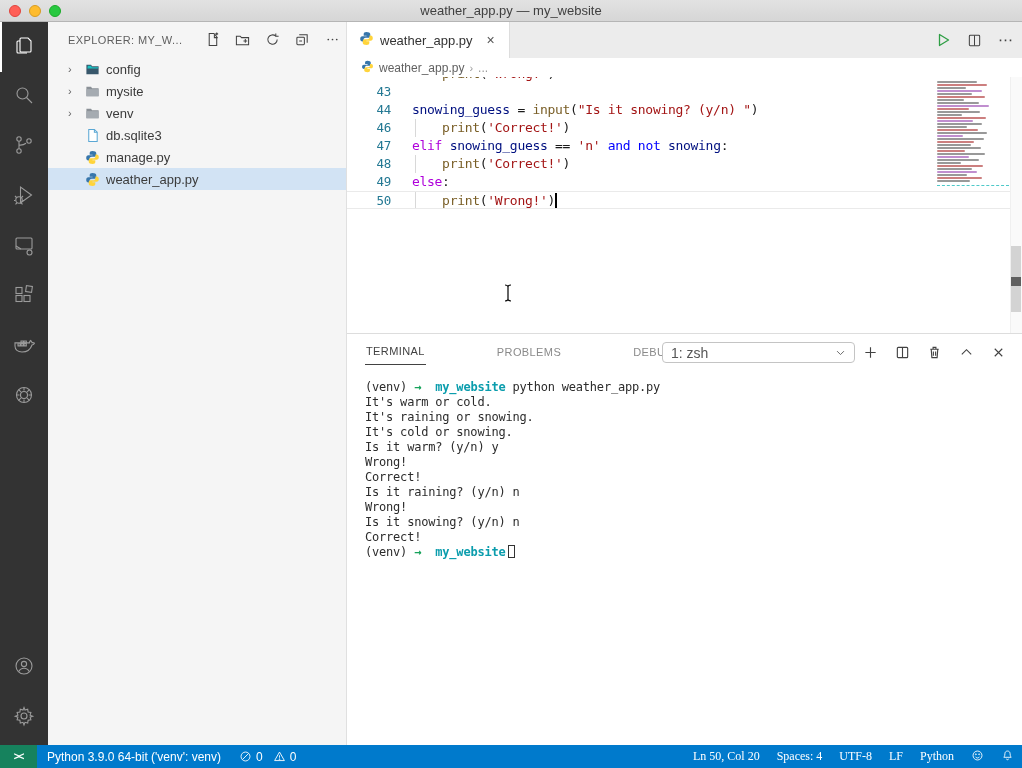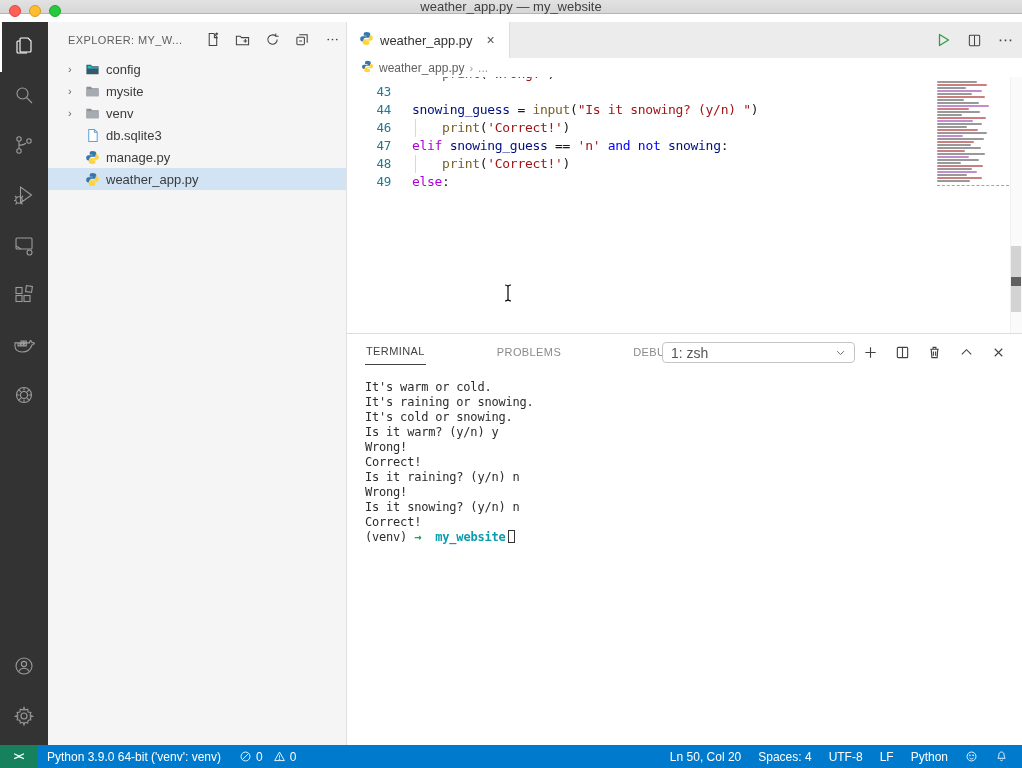--- a/index.html
+++ b/index.html
@@ -1,20 +1,20 @@
 <!DOCTYPE html>
 <html><head>
 <meta charset="utf-8">
 <style>
   * { box-sizing: border-box; margin: 0; padding: 0; }
   html,body { width:1022px; height:768px; overflow:hidden; }
   body { font-family:"Liberation Sans", sans-serif; background:#fff; position:relative; }
 
   
-  .titlebar { position:absolute; top:0; left:0; width:1022px; height:14px;
+  .titlebar { position:absolute; top:0; left:0; width:1022px; height:22px;
     background:linear-gradient(#e2e2e2,#d6d6d6); border-bottom:1px solid #b5b5b5;
     display:flex; align-items:center; justify-content:center; }
   .traffic { position:absolute; left:9px; top:5px; display:flex; gap:8px; }
   .tl { width:12px; height:12px; border-radius:50%; }
   .tl.red{ background:#ff5f57; border:1px solid #e0443e;}
   .tl.yellow{ background:#febc2e; border:1px solid #d89c22;}
   .tl.green{ background:#28c840; border:1px solid #1aab29;}
   .win-title { font-size:13px; color:#404040; }
 
   
@@ -96,21 +96,21 @@
   .tline { height:15px; line-height:15px; white-space:pre; }
   .tt-p{color:#2c2c2c;} .tt-g{color:#17a35b;font-weight:bold;} .tt-c{color:#0b9dad;font-weight:bold;}
   .term-cursor { display:inline-block; width:7px; height:13px; border:1px solid #333; vertical-align:-2px; margin-left:2px;}
 
   
   .statusbar { position:absolute; left:0; bottom:0; width:1022px; height:23px; background:#007acc;
     display:flex; align-items:center; color:#fff; font-size:12px; }
   .remote { width:37px; height:23px; background:#16825d; display:flex; align-items:center; justify-content:center;
     font-size:10px; font-weight:bold; cursor:pointer; letter-spacing:-1px; }
   .sb-left { display:flex; align-items:flex-end; gap:18px; margin-left:10px; }
-  .sb-right { margin-left:auto; display:flex; align-items:center; gap:17px; padding-right:14px; }
+  .sb-right { margin-left:auto; display:flex; align-items:flex-start; gap:17px; padding-right:8px;font-family:Liberation Serif, serif; }
   .sb-item { display:flex; align-items:center; gap:4px; cursor:pointer; white-space:nowrap; }
   .sb-item svg { width:13px; height:13px; stroke:#fff; fill:none; stroke-width:1.1; }
   .problems { display:flex; align-items:center; gap:4px; }
 </style>
 </head>
 <body>
 
 <div class="titlebar">
   <div class="traffic">
     <span class="tl red"></span>
@@ -340,20 +340,21 @@
     <div class="clipped-line code-lines" id="clipped-line">
         <div class="line"><span class="ln"></span><span class="code"><span class="tk-d">    </span><span class="tk-f">print</span><span class="tk-d">(</span><span class="tk-s">'Wrong!'</span><span class="tk-d">)</span></span></div>
       </div>
     <div class="code-lines" id="code-lines">
         <div class="line"><span class="ln">43</span><span class="code"></span></div>
         <div class="line"><span class="ln">44</span><span class="code"><span class="tk-v">snowing_guess</span><span class="tk-d"> = </span><span class="tk-f">input</span><span class="tk-d">(</span><span class="tk-s">"Is it snowing? (y/n) "</span><span class="tk-d">)</span></span></div>
         <div class="line indent"><span class="ln">46</span><span class="code"><span class="tk-d">    </span><span class="tk-f">print</span><span class="tk-d">(</span><span class="tk-s">'Correct!'</span><span class="tk-d">)</span></span></div>
         <div class="line"><span class="ln">47</span><span class="code"><span class="tk-k">elif</span><span class="tk-d"> </span><span class="tk-v">snowing_guess</span><span class="tk-d"> == </span><span class="tk-s">'n'</span><span class="tk-d"> </span><span class="tk-b">and</span><span class="tk-d"> </span><span class="tk-b">not</span><span class="tk-d"> </span><span class="tk-v">snowing</span><span class="tk-d">:</span></span></div>
         <div class="line indent"><span class="ln">48</span><span class="code"><span class="tk-d">    </span><span class="tk-f">print</span><span class="tk-d">(</span><span class="tk-s">'Correct!'</span><span class="tk-d">)</span></span></div>
         <div class="line"><span class="ln">49</span><span class="code"><span class="tk-k">else</span><span class="tk-d">:</span></span></div>
+        <div class="line indent active"><span class="ln">50</span><span class="code"><span class="tk-d">    </span><span class="tk-f">print</span><span class="tk-d">(</span><span class="tk-s">'Wrong!'</span><span class="tk-d">)</span><span class="caret"></span></span></div>
       </div>
 
     <div class="minimap" id="minimap">
       <div class="mm-cursorline"></div>
     <div class="mm-row" style="width: 55%; background: rgba(70, 70, 70, 0.55);"></div>
         <div class="mm-row" style="width: 70%; background: rgba(163, 21, 21, 0.55);"></div>
         <div class="mm-row" style="width: 40%; background: rgba(70, 70, 70, 0.55);"></div>
         <div class="mm-row" style="width: 62%; background: rgba(130, 30, 160, 0.5);"></div>
         <div class="mm-row" style="width: 48%; background: rgba(70, 70, 70, 0.55);"></div>
         <div class="mm-row" style="width: 66%; background: rgba(163, 21, 21, 0.55);"></div>
@@ -435,20 +436,21 @@
             </svg>
         </span>
         <span class="act">
           <svg viewBox="0 0 16 16">
               <path d="M4 4l8 8M12 4l-8 8"></path>
             </svg>
         </span>
       </div>
     </div>
     <div class="terminal" id="terminal">
+        <div class="tline"><span class="tt-p">(venv) </span><span class="tt-g">→</span><span class="tt-p">  </span><span class="tt-c">my_website</span><span class="tt-p"> python weather_app.py</span></div>
         <div class="tline"><span class="tt-p">It's warm or cold.</span></div>
         <div class="tline"><span class="tt-p">It's raining or snowing.</span></div>
         <div class="tline"><span class="tt-p">It's cold or snowing.</span></div>
         <div class="tline"><span class="tt-p">Is it warm? (y/n) y</span></div>
         <div class="tline"><span class="tt-p">Wrong!</span></div>
         <div class="tline"><span class="tt-p">Correct!</span></div>
         <div class="tline"><span class="tt-p">Is it raining? (y/n) n</span></div>
         <div class="tline"><span class="tt-p">Wrong!</span></div>
         <div class="tline"><span class="tt-p">Is it snowing? (y/n) n</span></div>
         <div class="tline"><span class="tt-p">Correct!</span></div>

